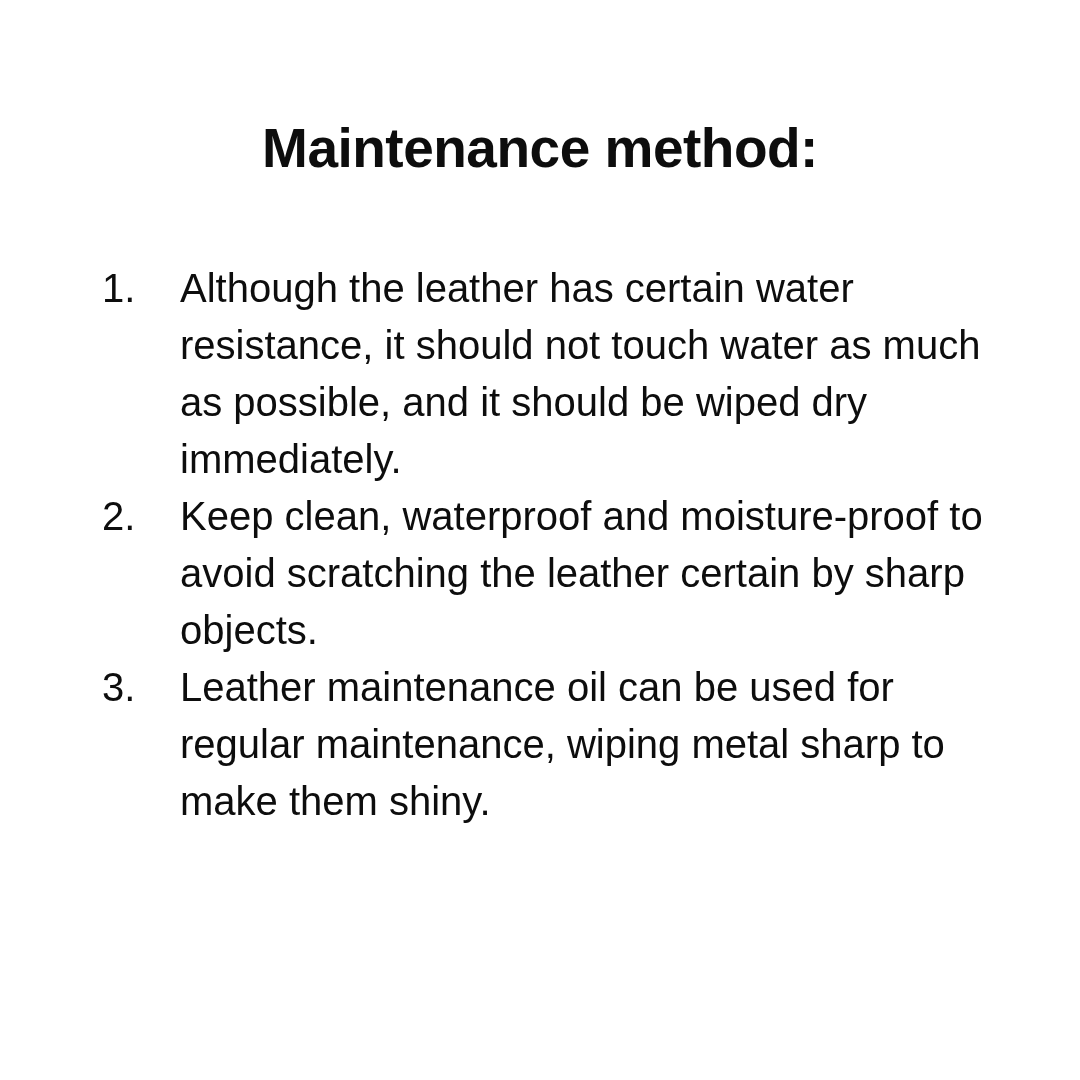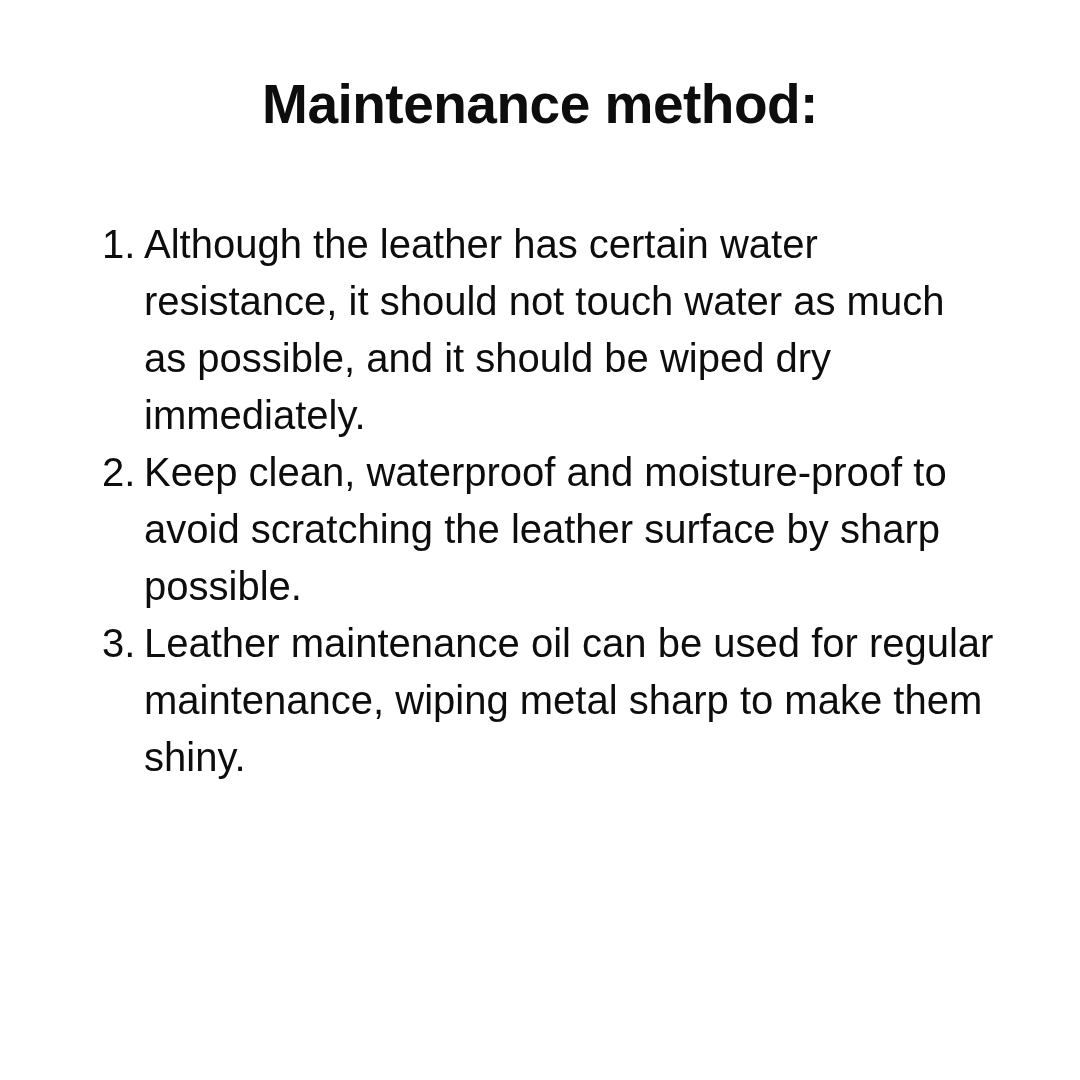--- a/index.html
+++ b/index.html
@@ -11,21 +11,21 @@
     height: 1080px;
     background: #ffffff;
     font-family: "Liberation Sans", sans-serif;
     color: #0d0d0d;
     overflow: hidden;
   }
   .page {
     width: 1080px;
     height: 1080px;
     box-sizing: border-box;
-    padding-top: 76px;
+    padding-top: 120px;
     background: #ffffff;
   }
   .title {
     text-align: center;
     font-size: 55px;
     font-weight: 700;
     letter-spacing: -0.5px;
     line-height: 1.05;
     margin: 0 0 82px 0;
     color: #0d0d0d;
@@ -44,35 +44,36 @@
     color: #0d0d0d;
   }
   .item-number {
     flex: 0 0 42px;
     width: 42px;
     white-space: nowrap;
   }
   .item-text {
     flex: 1 1 auto;
     max-width: 851px;
+    margin-left: 36px;
   }
 </style>
 </head>
 <body>
 
 <div class="page">
   <h1 class="title">Maintenance method:</h1>
 
   <ol class="list">
     <li class="list-item">
       <span class="item-number">1.</span>
       <span class="item-text">Although the leather has certain water resistance, it should not touch water as much as possible, and it should be wiped dry immediately.</span>
     </li>
     <li class="list-item">
       <span class="item-number">2.</span>
-      <span class="item-text">Keep clean, waterproof and moisture-proof to avoid scratching the leather surface by sharp possible.</span>
+      <span class="item-text">Keep clean, waterproof and moisture-proof to avoid scratching the leather certain by sharp objects.</span>
     </li>
     <li class="list-item">
       <span class="item-number">3.</span>
       <span class="item-text">Leather maintenance oil can be used for regular maintenance, wiping metal sharp to make them shiny.</span>
     </li>
   </ol>
 </div>
 
 </body></html>

